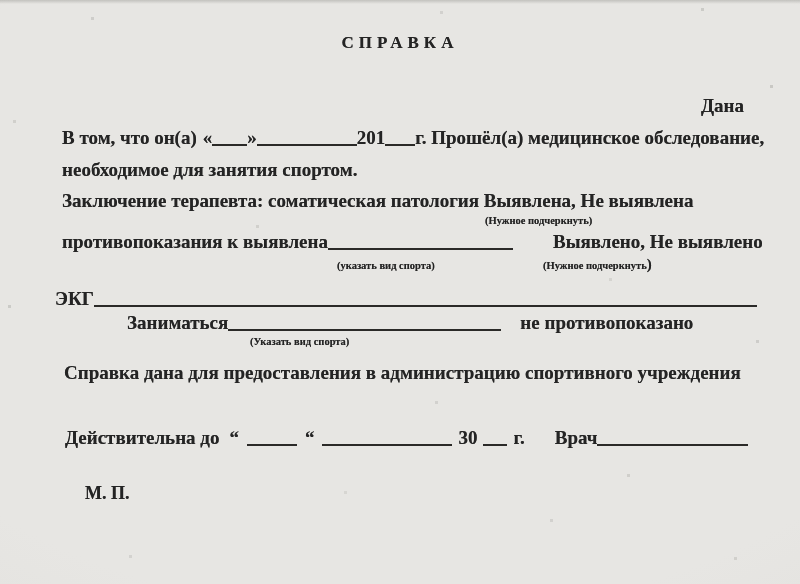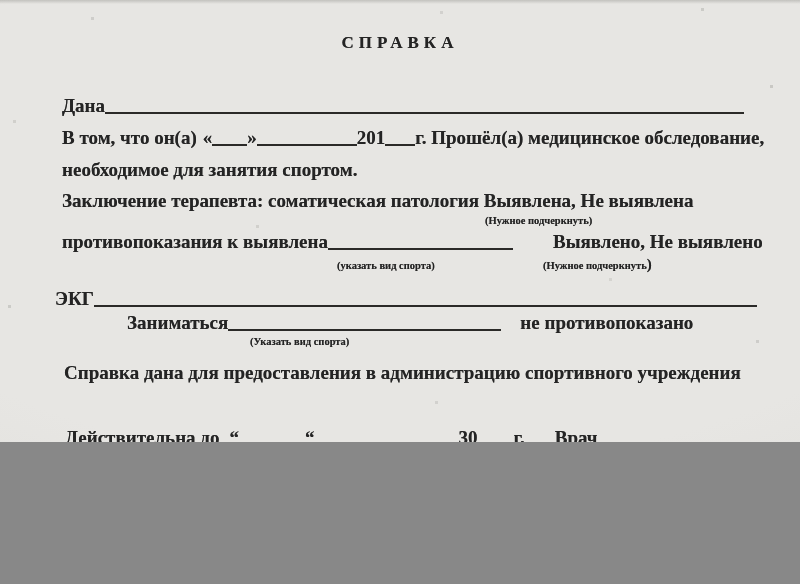--- a/index.html
+++ b/index.html
@@ -1,17 +1,17 @@
 <!DOCTYPE html>
 <html><head>
 <meta charset="utf-8">
 <style>
   html,body{margin:0;padding:0;background:#888;}
   .paper{
-    position:relative;width:800px;height:442px;overflow:hidden;
+    position:relative;width:800px;height:584px;overflow:hidden;
     font-family:"Liberation Serif","DejaVu Serif",serif;
     font-weight:700;color:#242424;
     background:
       linear-gradient(180deg, rgba(110,110,104,.30) 0px, rgba(110,110,104,0) 4px),
       radial-gradient(130% 110% at 50% 45%, #e7e6e3 55%, #dddcd8 100%);
     text-shadow:0 0 .5px rgba(45,45,45,.65);
   }
   .row{position:absolute;display:flex;align-items:flex-end;white-space:nowrap;}
   .t{font-size:19px;line-height:22px;}
   .blank{border-bottom:2px solid #2b2a28;margin-bottom:3px;height:12px;flex:none;}
@@ -30,21 +30,21 @@
       92px 18px 0 1px rgba(95,95,88,.18), 441px 12px 0 1px rgba(95,95,88,.15),
       702px 9px  0 1px rgba(95,95,88,.20), 771px 86px 0 1px rgba(95,95,88,.22),
       14px 121px 0 1px rgba(95,95,88,.16), 516px 137px 0 1px rgba(95,95,88,.14),
       257px 226px 0 1px rgba(95,95,88,.16), 9px 306px  0 1px rgba(95,95,88,.20),
       610px 279px 0 1px rgba(95,95,88,.13), 757px 341px 0 1px rgba(95,95,88,.18),
       436px 402px 0 1px rgba(95,95,88,.15), 628px 475px 0 1px rgba(95,95,88,.17),
       551px 520px 0 1px rgba(95,95,88,.15), 130px 556px 0 1px rgba(95,95,88,.14),
       345px 492px 0 1px rgba(95,95,88,.12), 735px 558px 0 1px rgba(95,95,88,.16);
   }
   
-  .r-dana     {top:95px;  left:62px; right:56px;}
+  .r-dana     {top:95px;  left:62px; right:56px;flex-direction:column;}
   .r-line2    {top:127px; left:62px; right:34px;}
   .r-line3    {top:159px; left:62px;}
   .r-ther     {top:190px; left:62px;}
   .r-contra   {top:231px; left:62px; right:44px;}
   .r-ecg      {top:288px; left:55px; right:43px;}
   .r-engage   {top:312px; left:127px; right:114px;}
   .r-purpose  {top:362px; left:64px;}
   .r-valid    {top:427px; left:65px; right:52px;}
   .n-ther     {top:214px; left:485px;}
   .n-sport1   {top:259px; left:337px;}

